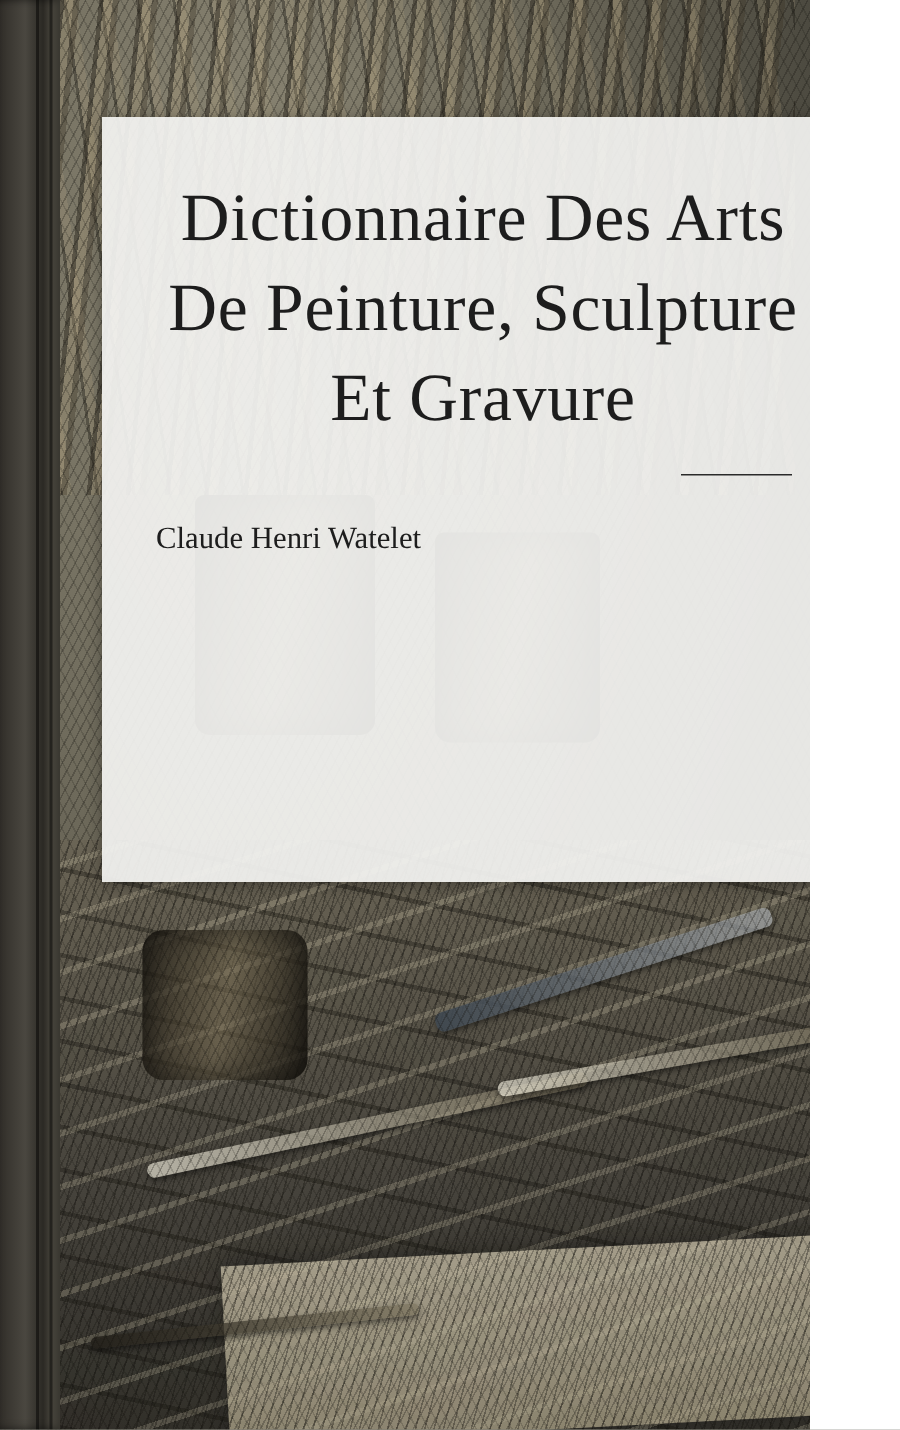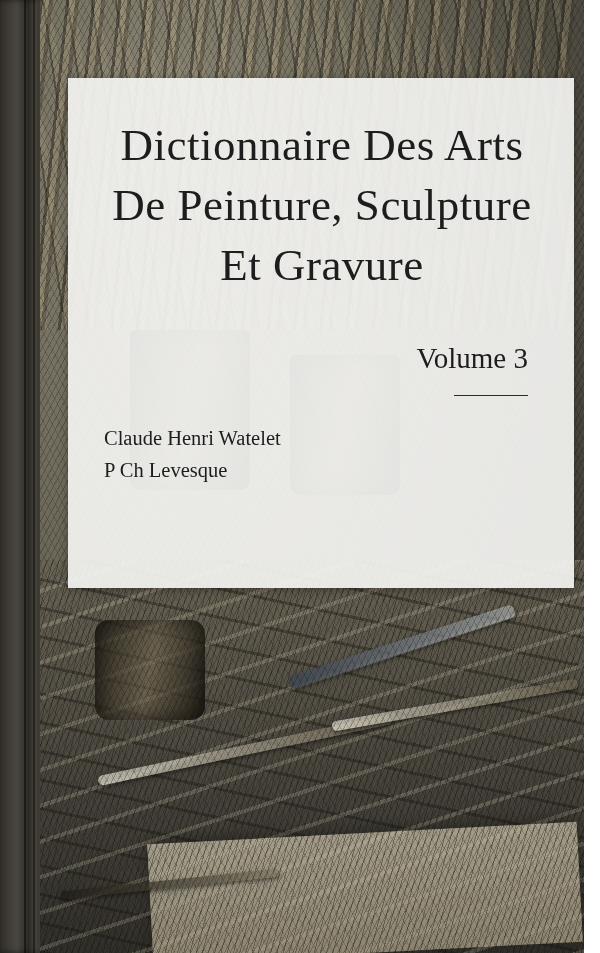--- a/index.html
+++ b/index.html
@@ -9,21 +9,21 @@
   }
   body {
     width: 600px;
     height: 953px;
     overflow: hidden;
     font-family: "Liberation Serif", serif;
   }
 
   #book-cover {
     position: relative;
-    width: 584px;
+    width: 540px;
     height: 953px;
     background: #5b5a4e;
     overflow: hidden;
   }
 
   
   .bg-art {
     position: absolute;
     inset: 0;
     background:
@@ -181,22 +181,20 @@
   </div>
 
   <div class="spine">
     <div class="spine-ridge" style="left:24px"></div>
     <div class="spine-ridge" style="left:33px"></div>
   </div>
 
   <div class="title-plate">
     <div class="title-block">
       <h1 class="book-title">Dictionnaire Des Arts De Peinture, Sculpture Et Gravure</h1>
-      <div class="volume-line">Volume 3</div>
       <div class="rule"></div>
       <div class="authors">
         <div class="author">Claude Henri Watelet</div>
-        <div class="author">P Ch Levesque</div>
       </div>
     </div>
   </div>
 
 </div>
 
 </body></html>

